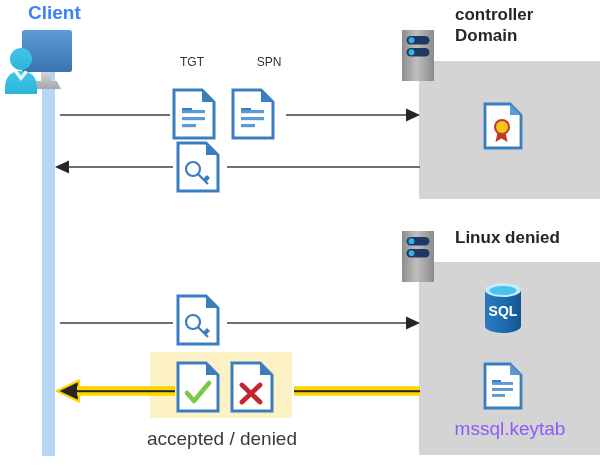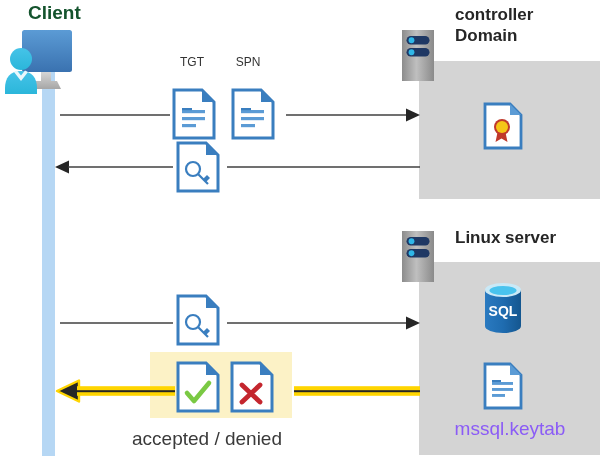--- a/index.html
+++ b/index.html
@@ -12,55 +12,55 @@
   .zone-box{background:#d4d4d4;}
   #dc-box{left:419px;top:61px;width:181px;height:138px;}
   #linux-box{left:419px;top:262px;width:181px;height:193px;}
 
   
   .zone-title{font-weight:bold;font-size:17px;color:#262626;line-height:21px;}
   #dc-title{left:455px;top:4px;width:145px;}
   #linux-title{left:455px;top:227px;width:145px;}
 
   
-  #client-title{left:28px;top:2px;font-weight:bold;font-size:19px;color:#14532d;}
+  #client-title{left:28px;top:2px;font-weight:bold;font-size:19px;color:#3b82f6;}
   #client-icon{left:5px;top:26px;width:82px;height:72px;}
   #client-lane{left:42px;top:70px;width:13px;height:386px;background:#b6d7f4;}
 
   
   .rack{width:32px;height:51px;}
   #dc-rack{left:402px;top:30px;}
   #linux-rack{left:402px;top:231px;}
 
   
   .arrow-svg{overflow:visible;}
   #arrow1{left:55px;top:100px;width:365px;height:30px;}
   #arrow2{left:55px;top:152px;width:365px;height:30px;}
   #arrow3{left:55px;top:308px;width:365px;height:30px;}
   #arrow4{left:55px;top:378px;width:365px;height:26px;}
 
   
   .doc-lbl{font-size:12px;color:#333333;text-align:center;}
   #tgt-lbl{left:168px;top:55px;width:48px;}
-  #spn-lbl{left:222px;top:55px;width:52px;}
+  #spn-lbl{left:243px;top:55px;width:52px;}
 
   .doc{width:44px;height:52px;}
   #tgt-doc{left:172px;top:88px;}
   #spn-doc{left:231px;top:88px;}
   #key-doc-1{left:176px;top:141px;}
   #key-doc-2{left:176px;top:294px;}
   #cert-doc{left:483px;top:102px;width:40px;height:48px;}
   #keytab-doc{left:483px;top:362px;width:40px;height:48px;}
   #sql-icon{left:482px;top:282px;width:42px;height:52px;}
 
   
   #highlight{left:150px;top:352px;width:142px;height:66px;background:#fcf2c6;}
   #ok-doc{left:176px;top:361px;width:44px;height:52px;}
   #no-doc{left:230px;top:361px;width:44px;height:52px;}
-  #accepted-lbl{left:132px;top:428px;width:180px;text-align:left;
+  #accepted-lbl{left:132px;top:428px;width:180px;text-align:center;
                 font-size:19px;color:#3a3a3a;}
 
   
   #keytab-name{left:424px;top:418px;width:172px;text-align:center;
                font-size:19px;color:#8b5cf6;}
 </style>
 </head>
 <body>
 
 <div class="abs zone-box" id="dc-box"></div>
@@ -94,21 +94,21 @@
 
   <path d="M16 45 c-11 0 -16 7 -16 17 v6 h32 v-6 c0 -10 -5 -17 -16 -17 z" fill="url(#perGrad)"></path>
 
   <path d="M9 46 l7 9 l7 -9 l-3 -1.5 l-4 5 l-4 -5 z" fill="#e9f7fc"></path>
 </svg>
 
 <div class="abs zone-title" id="dc-title">
   <div>controller</div>
   <div>Domain</div>
 </div>
-<div class="abs zone-title" id="linux-title">Linux server</div>
+<div class="abs zone-title" id="linux-title">Linux denied</div>
 
 <svg class="abs rack" id="dc-rack" viewBox="0 0 32 51">
   <defs>
     <linearGradient id="rackGrad" x1="0" y1="0" x2="1" y2="0">
       <stop offset="0" stop-color="#8c8c8c"></stop>
       <stop offset="0.45" stop-color="#bfbfbf"></stop>
       <stop offset="1" stop-color="#8a8a8a"></stop>
     </linearGradient>
   </defs>
   <rect x="0" y="0" width="32" height="51" fill="url(#rackGrad)"></rect>

